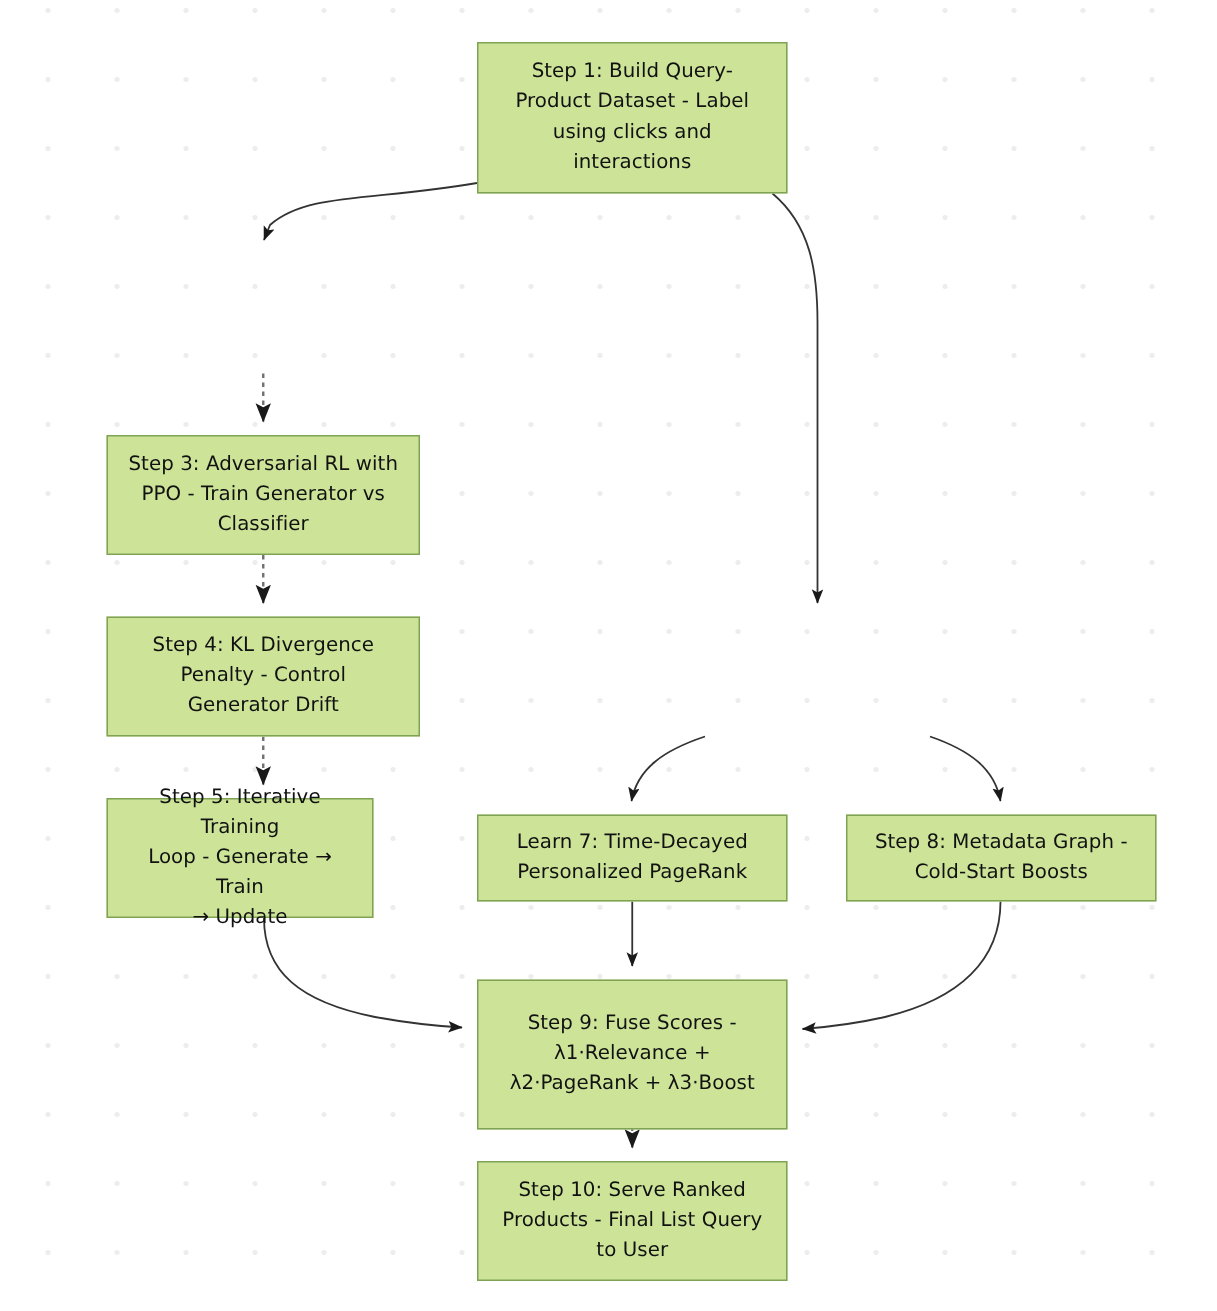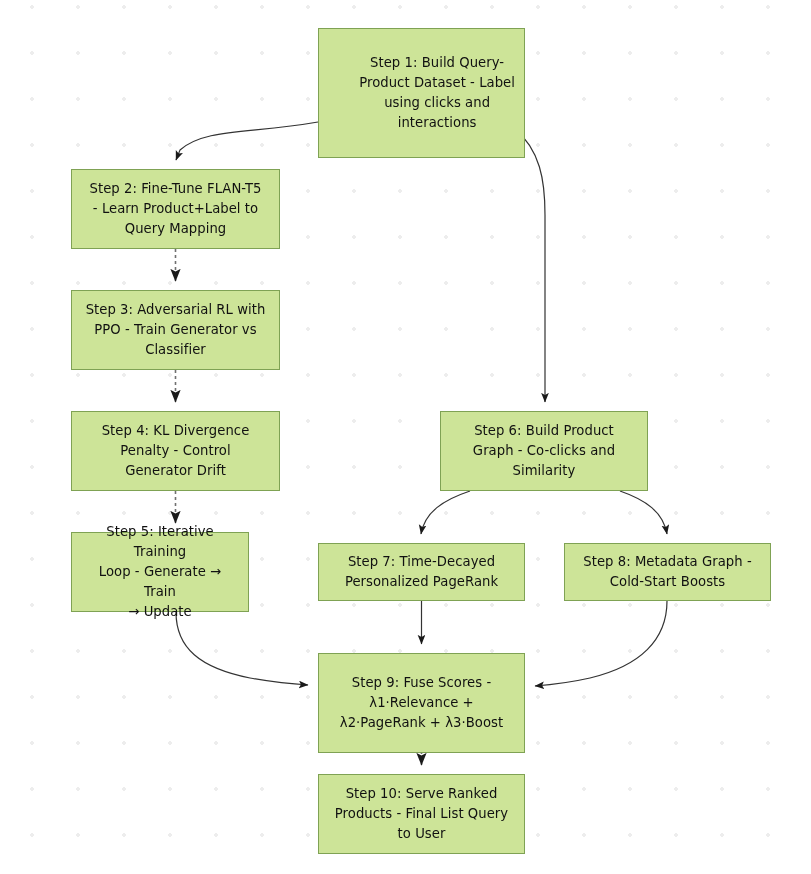--- a/index.html
+++ b/index.html
@@ -75,59 +75,49 @@
 
     <path d="M 620,491 C 646,500 663,512 667,534" fill="none" stroke="#333333" stroke-width="1.2" marker-end="url(#arrowSolid)"></path>
 
     <path d="M 421.5,601 L 421.5,644" fill="none" stroke="#333333" stroke-width="1.2" marker-end="url(#arrowSolid)"></path>
 
     <path d="M 667,601 C 667,640 640,666 590,678 C 568,683 548,685 535,686" fill="none" stroke="#333333" stroke-width="1.2" marker-end="url(#arrowSolid)"></path>
 
     <path d="M 421.5,733 L 421.5,765" fill="none" stroke="#707070" stroke-width="1.6" stroke-dasharray="3,3" marker-end="url(#arrowDashed)"></path>
   </svg>
 
-  <div class="node" style="left:318px; top:28px; width:207px; height:130px;justify-content:flex-end;">
+  <div class="node" style="left:318px; top:28px; width:207px; height:101px;">
     <span>Step 1: Build Query-
 Product Dataset - Label
 using clicks and
 interactions</span>
   </div>
 
-  <div class="node" style="left:71px; top:169px; width:209px; height:80px;">
-    <span>Step 2: Fine-Tune FLAN-T5
-- Learn Product+Label to
-Query Mapping</span>
-  </div>
 
   <div class="node" style="left:71px; top:290px; width:209px; height:80px;text-align:center;">
     <span>Step 3: Adversarial RL with
 PPO - Train Generator vs
 Classifier</span>
   </div>
 
   <div class="node" style="left:71px; top:411px; width:209px; height:80px;">
     <span>Step 4: KL Divergence
 Penalty - Control
 Generator Drift</span>
   </div>
 
   <div class="node" style="left:71px; top:532px; width:178px; height:80px;">
     <span>Step 5: Iterative Training
 Loop - Generate → Train
 → Update</span>
   </div>
 
-  <div class="node" style="left:440px; top:411px; width:208px; height:80px;">
-    <span>Step 6: Build Product
-Graph - Co-clicks and
-Similarity</span>
-  </div>
 
   <div class="node" style="left:318px; top:543px; width:207px; height:58px;">
-    <span>Step 7: Time-Decayed
+    <span>Learn 7: Time-Decayed
 Personalized PageRank</span>
   </div>
 
   <div class="node" style="left:564px; top:543px; width:207px; height:58px;">
     <span>Step 8: Metadata Graph -
 Cold-Start Boosts</span>
   </div>
 
   <div class="node" style="left:318px; top:653px; width:207px; height:100px;">
     <span>Step 9: Fuse Scores -

